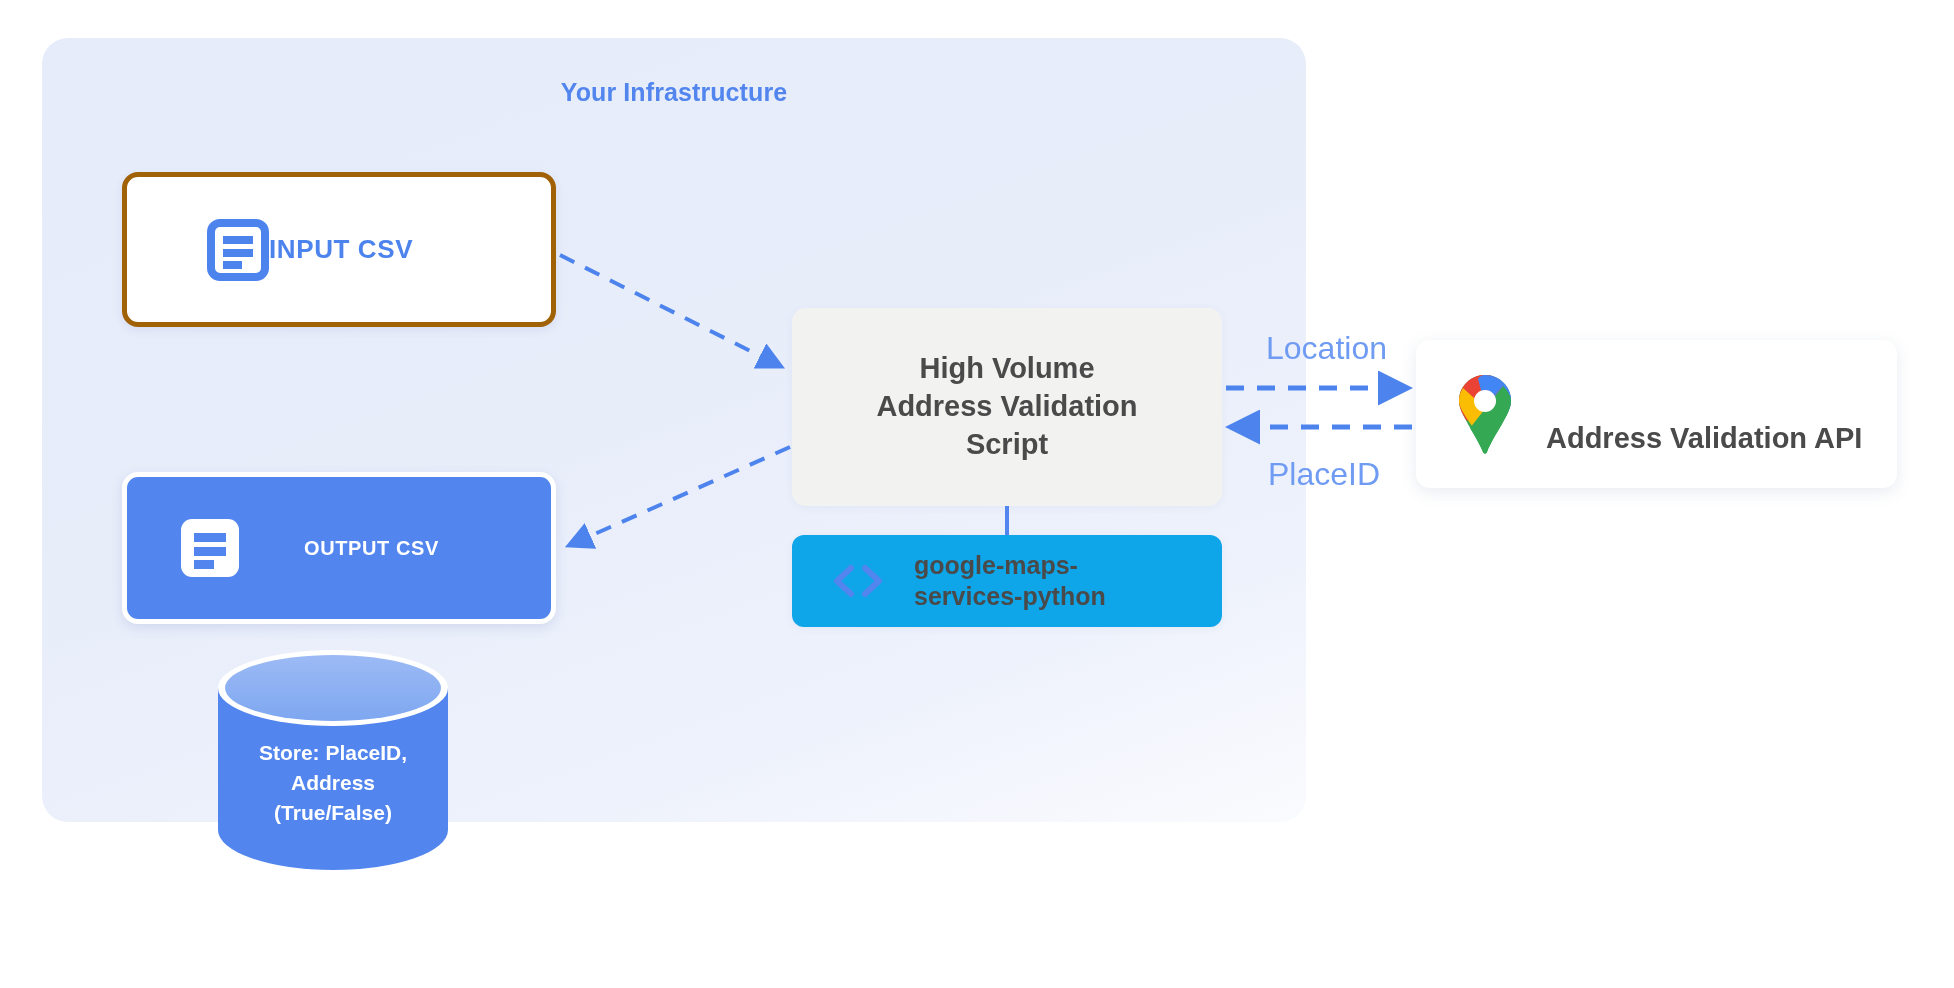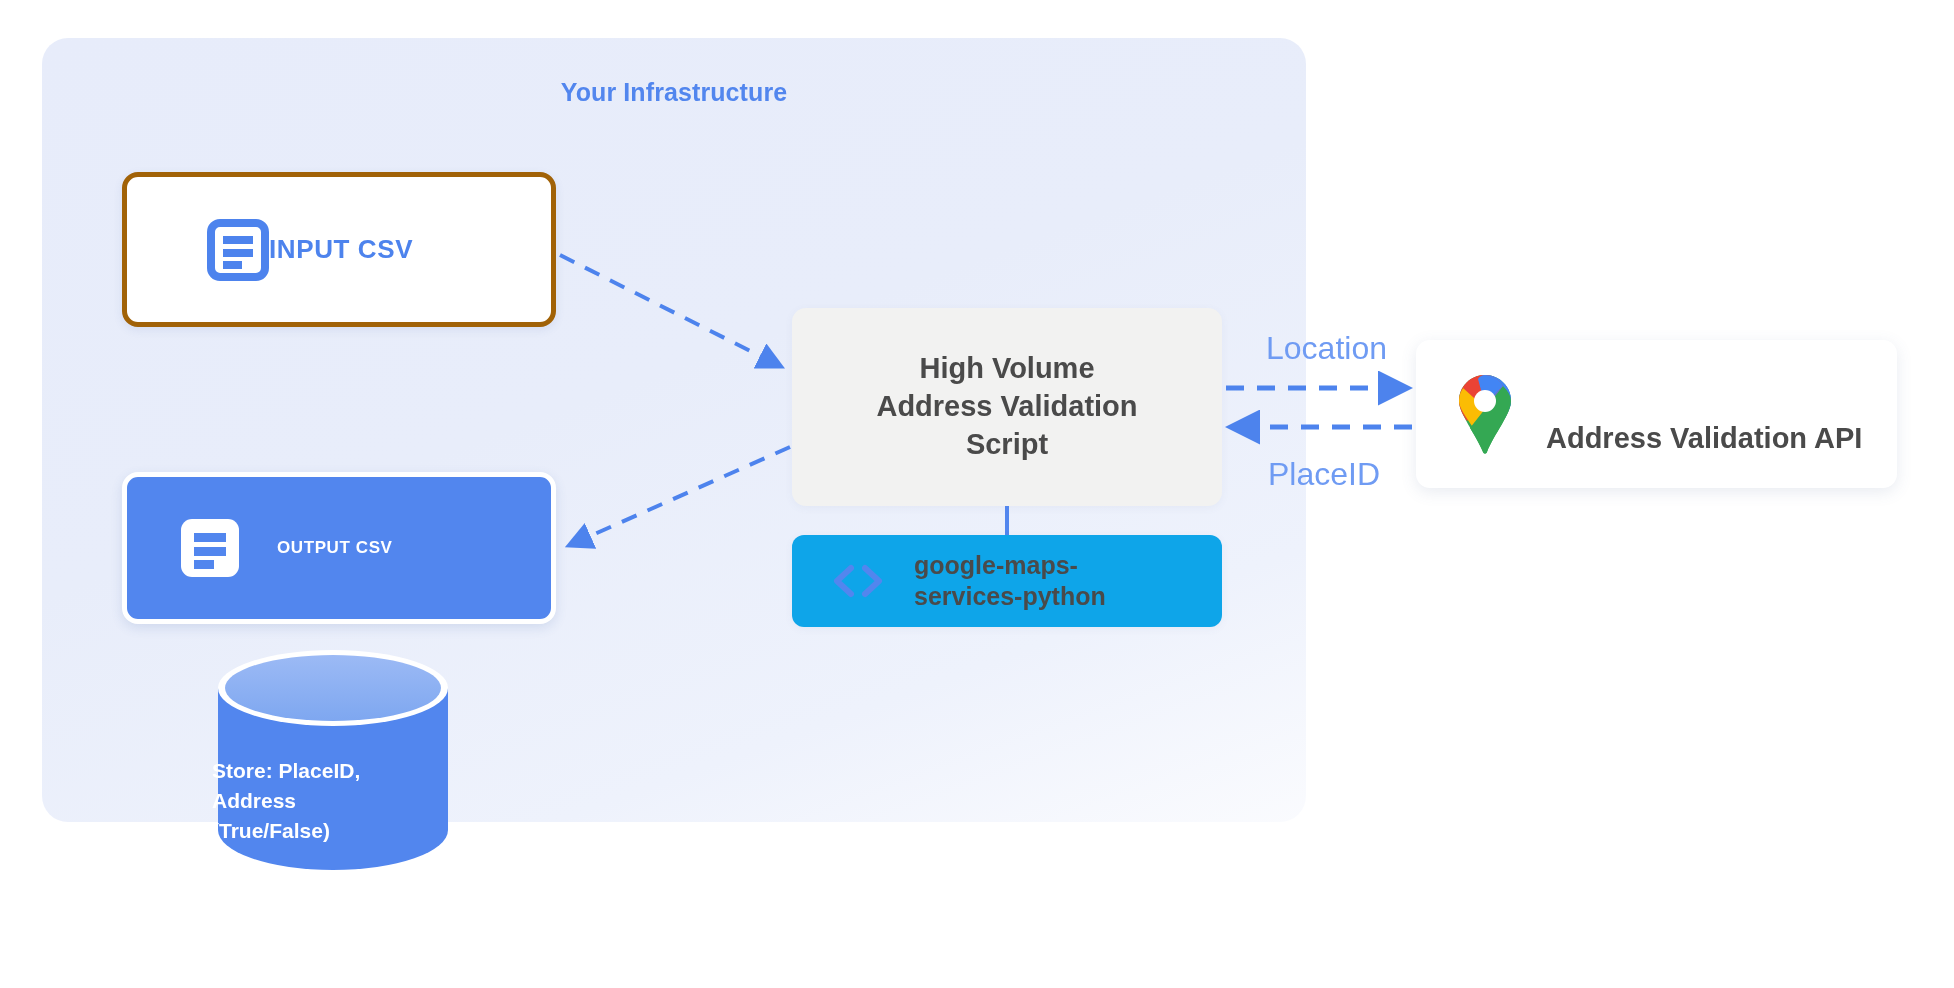--- a/index.html
+++ b/index.html
@@ -75,23 +75,24 @@
     width: 434px;
     height: 152px;
     background: #5286ee;
     border: 5px solid #ffffff;
     box-shadow: 0 4px 12px rgba(60, 90, 160, 0.14);
     padding-left: 52px;
     gap: 36px;
   }
   .output-csv .label {
     color: #ffffff;
-    font-size: 17px;
+    font-size: 20px;
     font-weight: bold;
     letter-spacing: 0.6px;
+    margin-left: 27px;
   }
 
   
   .doc-icon { width: 62px; height: 62px; flex: 0 0 auto; }
 
   
   .script-box {
     left: 792px;
     top: 308px;
     width: 430px;
@@ -167,27 +168,26 @@
     left: 212px;
     top: 648px;
     width: 242px;
     height: 222px;
   }
   .db-text {
     position: absolute;
     left: 0;
     top: 90px;
     width: 100%;
-    text-align: left;
+    text-align: center;
     color: #ffffff;
     font-size: 21px;
     font-weight: bold;
     line-height: 1.42;
     pointer-events: none;
-    margin-top: 18px;
   }
 
   
   .edge-label {
     position: absolute;
     color: #6f9bf3;
     font-size: 32px;
     white-space: nowrap;
   }
   .label-location { left: 1266px; top: 330px; }

